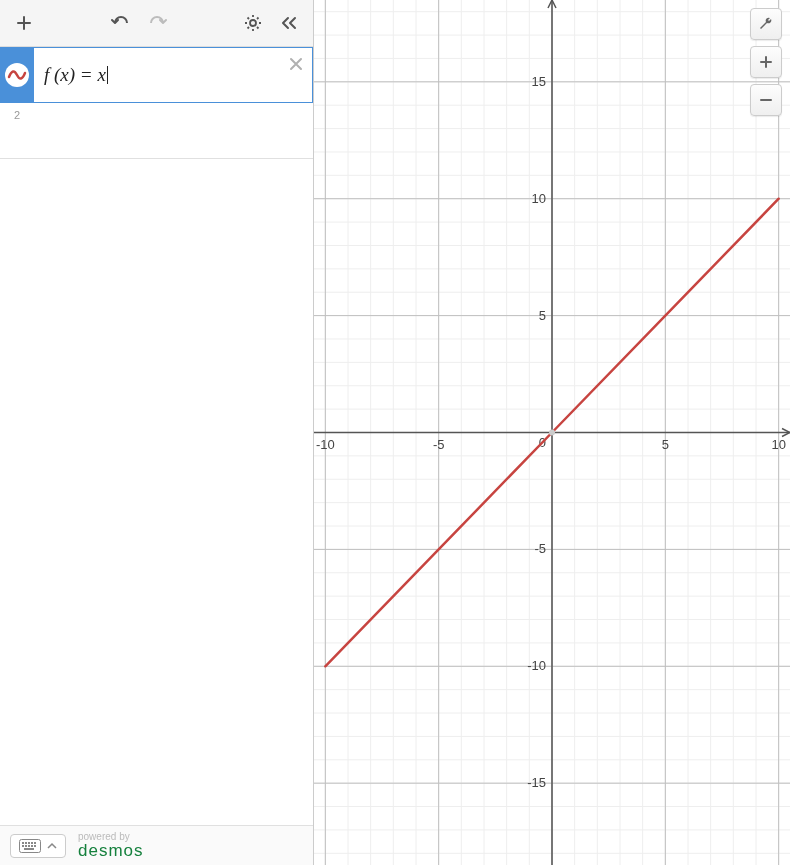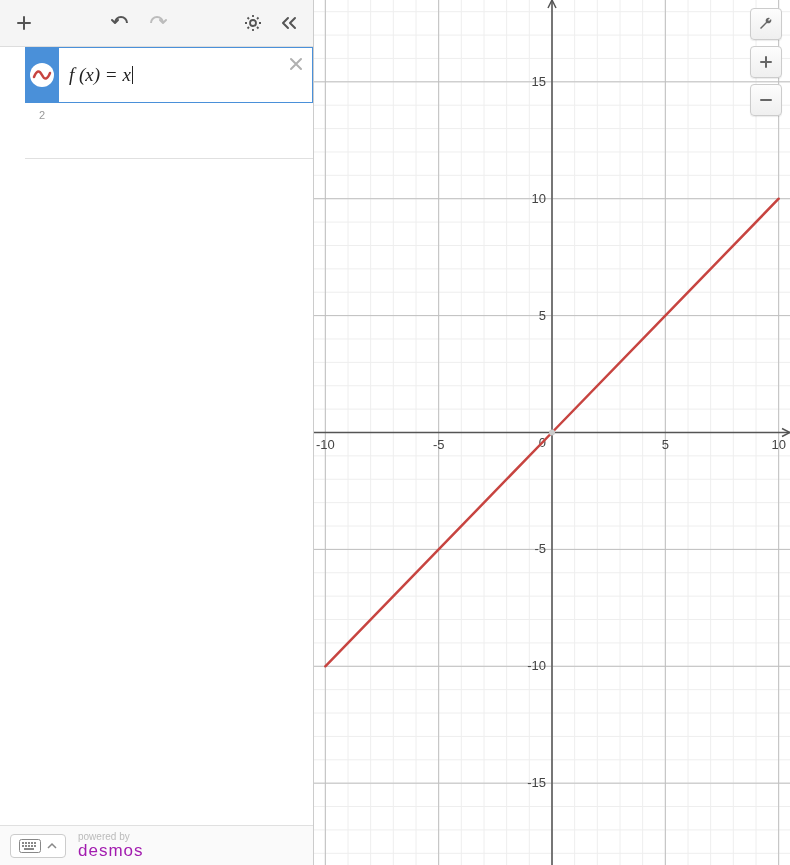--- a/index.html
+++ b/index.html
@@ -3,32 +3,32 @@
 <meta charset="utf-8">
 <style>
   * { box-sizing: border-box; margin: 0; padding: 0; }
   html, body { width: 790px; height: 865px; font-family: Arial, sans-serif; overflow: hidden; background: #fff; }
   .app { display: flex; width: 100%; height: 100%; }
   .sidebar { width: 314px; height: 100%; display: flex; flex-direction: column; background: #fafafa; border-right: 1px solid #ccc; position: relative; }
   .toolbar { height: 47px; border-bottom: 1px solid #ddd; display: flex; align-items: center; padding: 0 8px; gap: 4px; background: #f5f5f5; }
   .tool-btn { width: 32px; height: 32px; display: flex; align-items: center; justify-content: center; border: none; background: transparent; cursor: pointer; border-radius: 3px; }
   .tool-spacer { flex: 1; }
   .expr-list { flex: 1; background: #fff; overflow-y: auto; }
-  .expr-row { display: flex; align-items: stretch; border-bottom: 1px solid #e0e0e0; min-height: 56px; position: relative; background: #fff; margin-left: 25px; }
+  .expr-row { display: flex; align-items: stretch; border-bottom: 1px solid #e0e0e0; min-height: 56px; position: relative; background: #fff; }
   .expr-row.active { outline: 1px solid #4a90d9; outline-offset: -1px; }
   .expr-badge { width: 34px; display: flex; align-items: center; justify-content: center; background: #4a90d9; }
   .expr-badge-inner { width: 24px; height: 24px; border-radius: 50%; background: #fff; display:flex; align-items:center; justify-content:center; }
   .expr-input { flex: 1; display: flex; align-items: center; padding: 0 10px; font-family: 'Times New Roman', serif; font-style: italic; font-size: 19px; color: #222; }
   .expr-delete { position: absolute; right: 6px; top: 6px; width: 22px; height: 22px; display:flex; align-items:center; justify-content:center; color:#b0b0b0; cursor:pointer; }
   .expr-index { width: 34px; display:flex; justify-content:center; align-items:flex-start; padding-top:6px; }
   .expr-index-text { font-size: 11px; color: #999; }
   .footer { height: 40px; border-top: 1px solid #e0e0e0; display:flex; align-items:center; padding: 10px 10px; gap: 12px; }
   .kbd-btn { border:1px solid #ccc; border-radius:4px; padding:4px 8px; display:flex; align-items:center; gap:6px; background:#fff; cursor:pointer; }
   .powered { color:#bbb; font-size:10px; line-height:1; }
-  .powered .brand { font-size:17px; letter-spacing:1px; color:#a21caf; }
+  .powered .brand { font-size:17px; letter-spacing:1px; color:#15803d; }
   .graph-area { flex: 1; position: relative; background: #fff; }
   .graph-svg { position:absolute; inset:0; width:100%; height:100%; }
   .graph-controls { position:absolute; top:8px; right:8px; display:flex; flex-direction:column; gap:6px; }
   .gc-btn { width:32px; height:32px; border:1px solid #ccc; border-radius:4px; background:linear-gradient(#fdfdfd,#efefef); display:flex; align-items:center; justify-content:center; cursor:pointer; box-shadow:0 1px 1px rgba(0,0,0,0.08); color:#555; }
   .axis-label { font-size: 13px; fill: #444; font-family: Arial, sans-serif; }
   .caret { display:inline-block; width:1px; height:18px; background:#222; margin-left:1px; vertical-align:middle; }
 </style>
 </head>
 <body>
 

